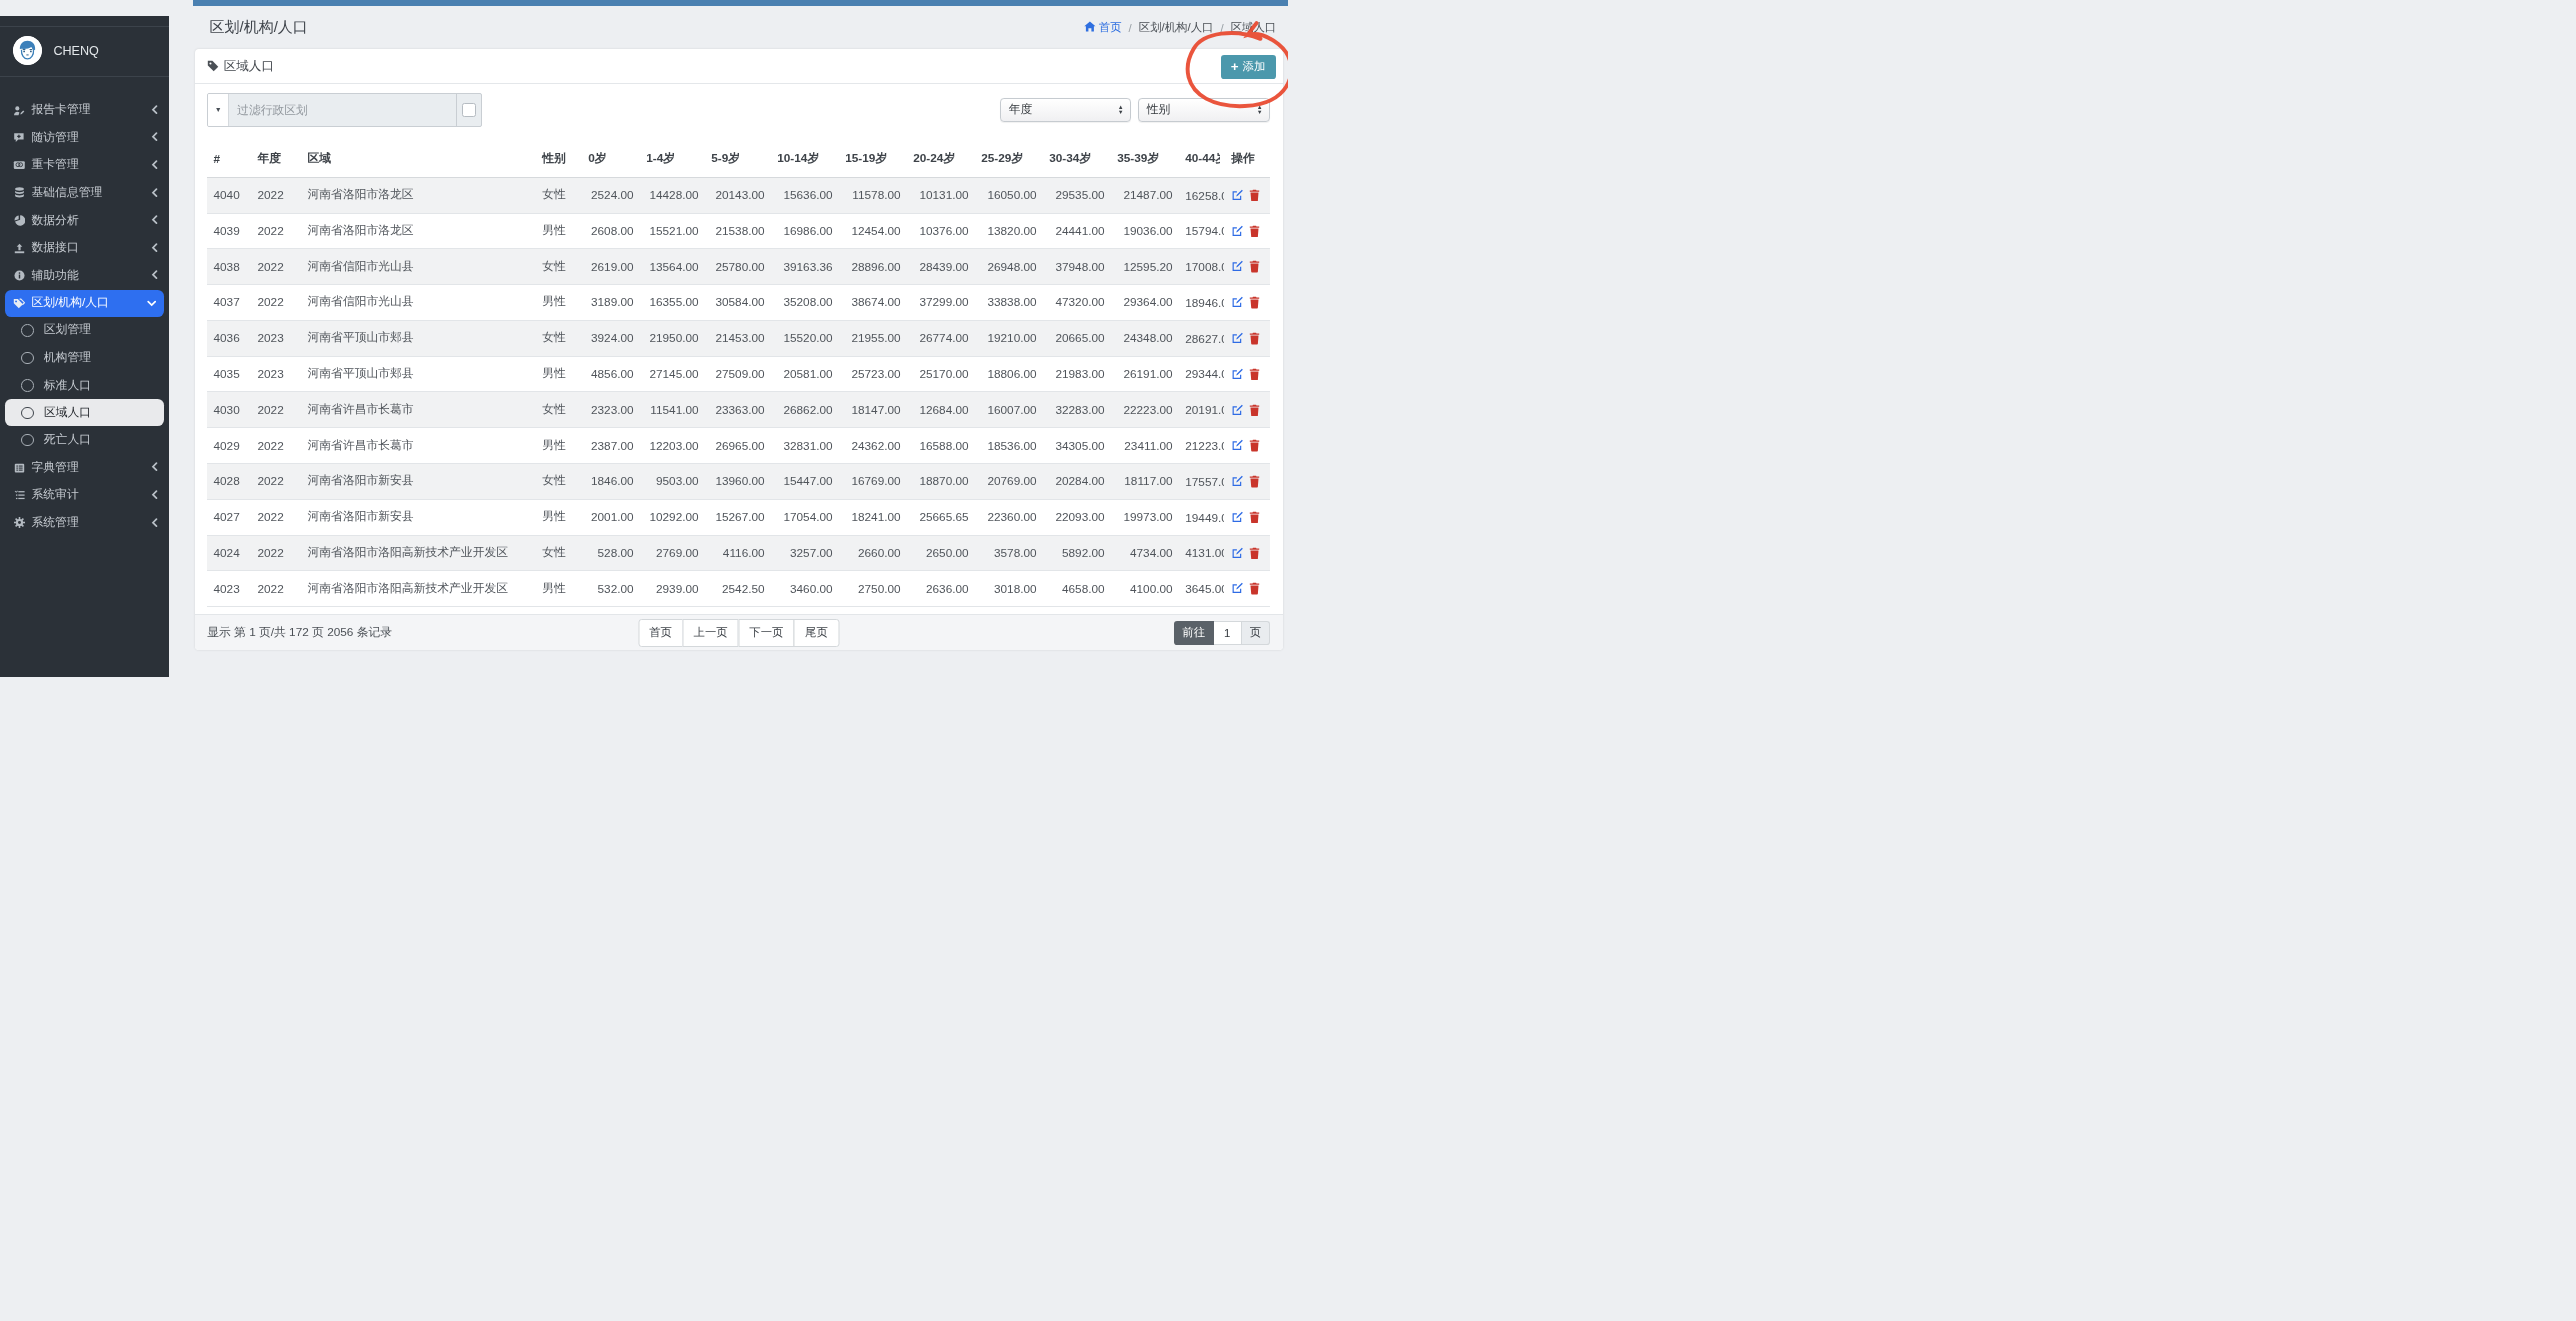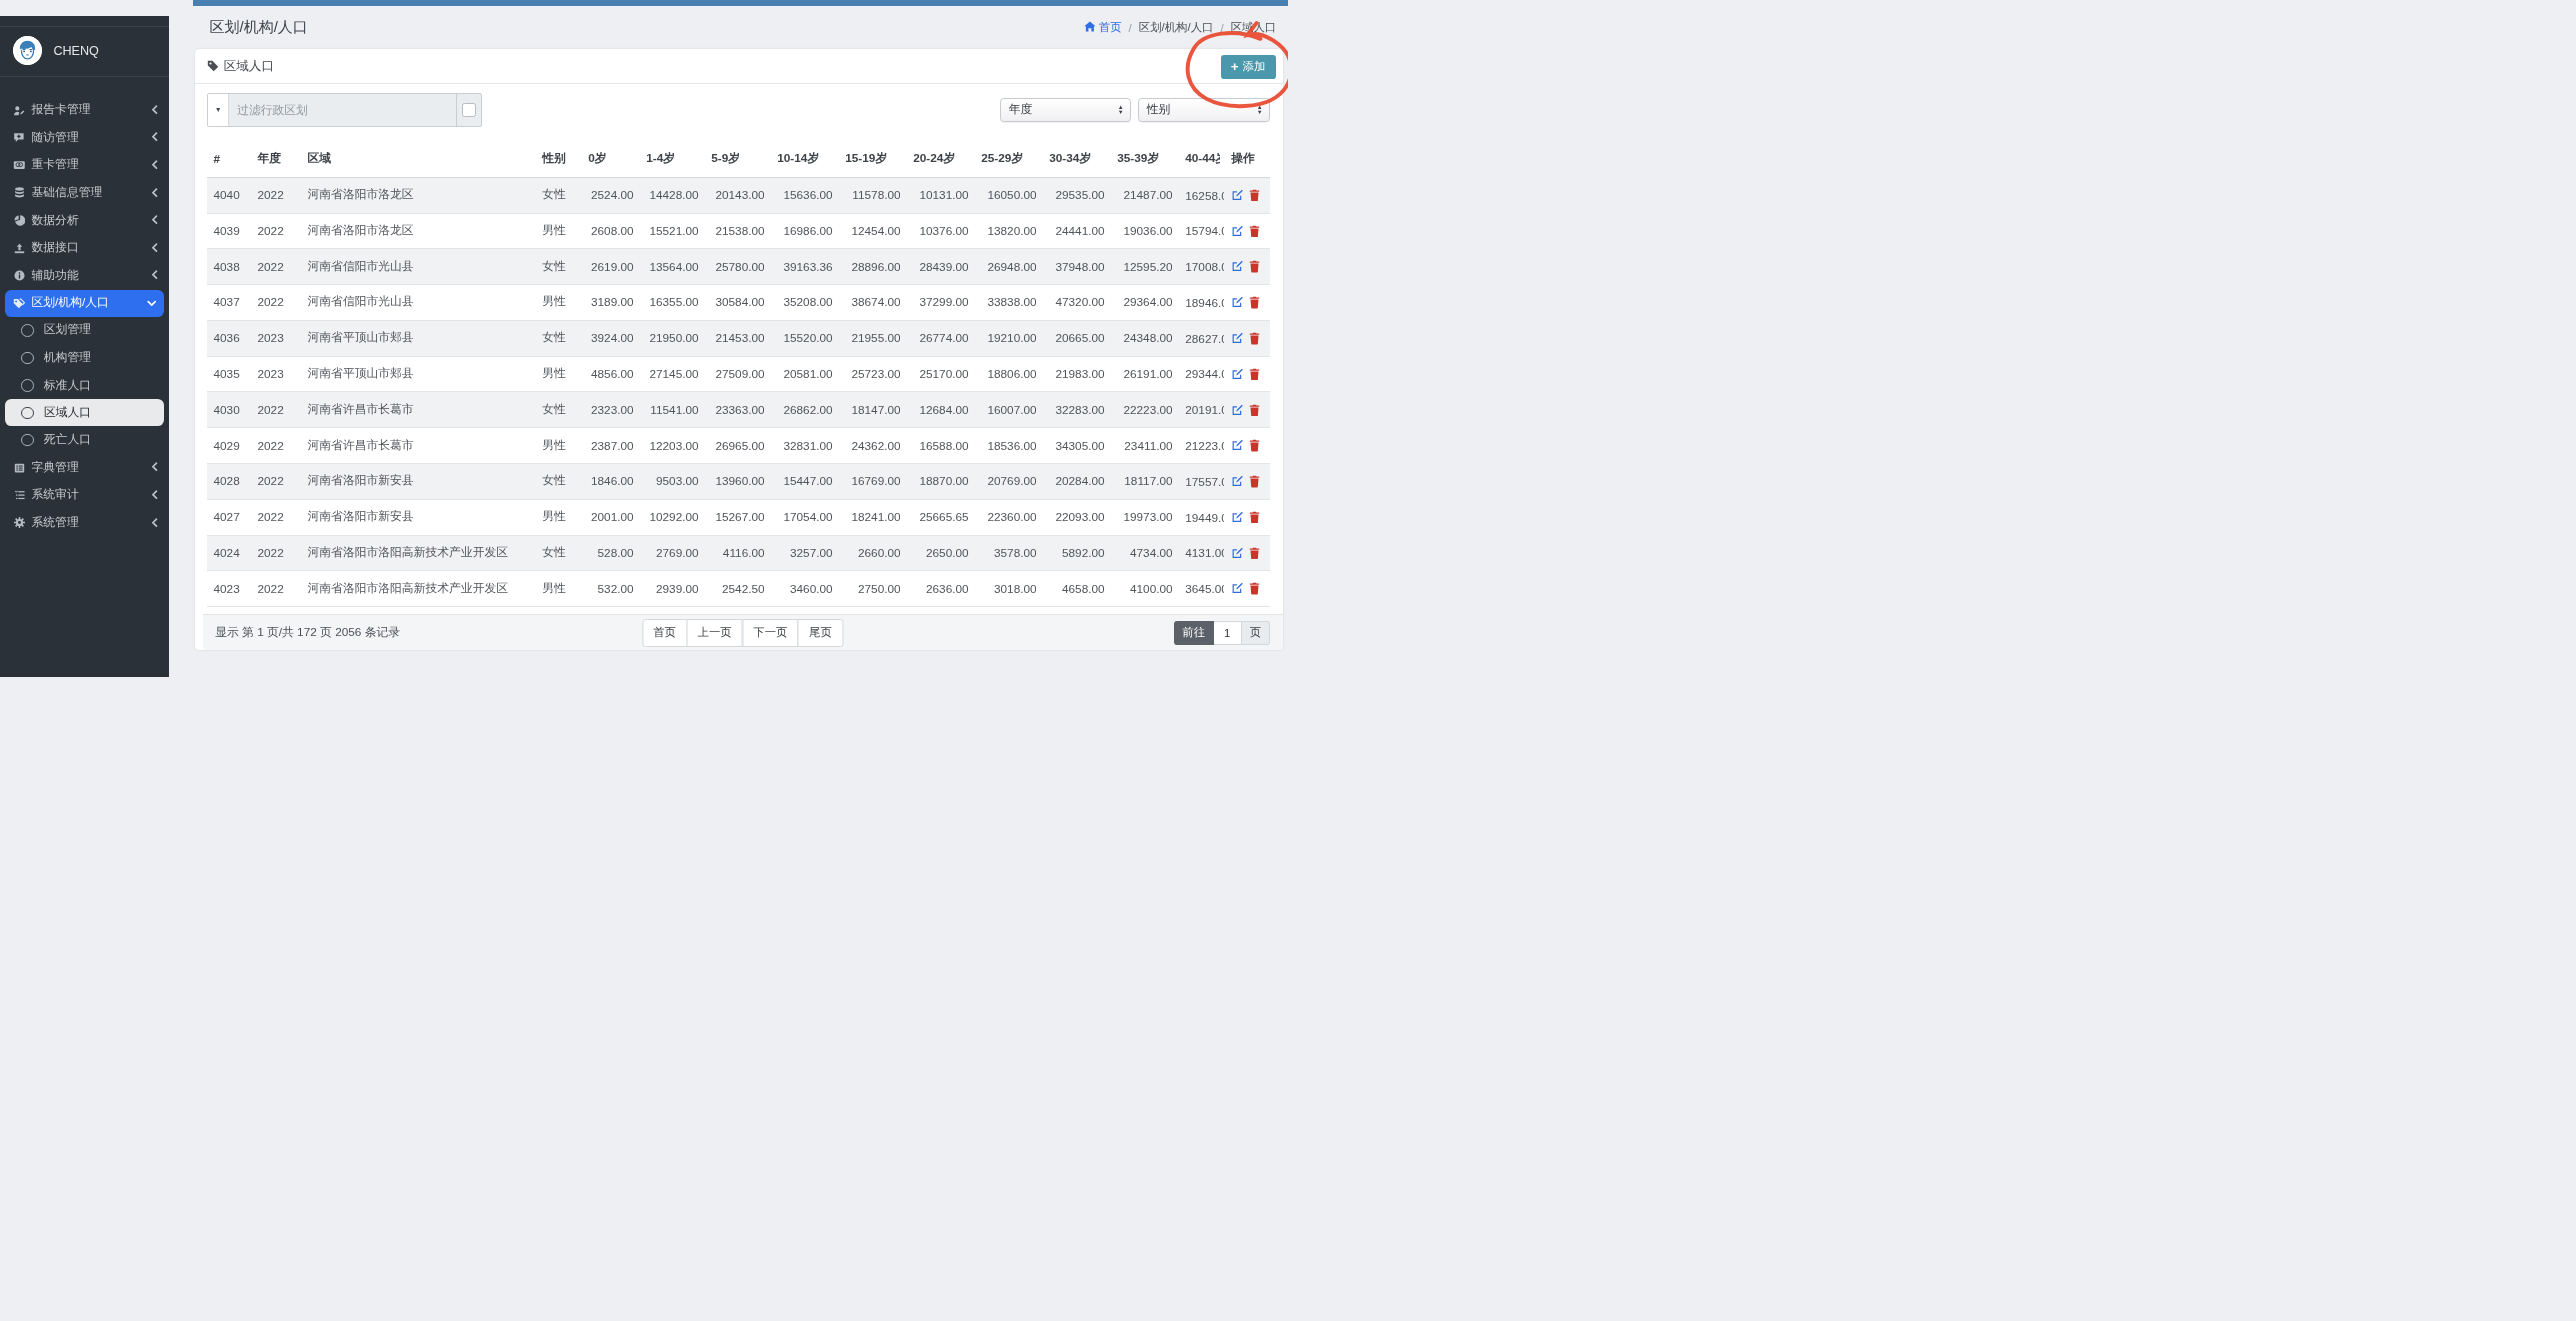--- a/index.html
+++ b/index.html
@@ -68,21 +68,21 @@
   .clip{display:inline-block;width:39px;overflow:hidden;white-space:nowrap;text-align:left;vertical-align:middle;}
   .clip-h{display:inline-block;width:35px;overflow:hidden;white-space:nowrap;text-align:left;vertical-align:middle;}
   td.ops{overflow:visible;}
   .ops-wrap{display:flex;gap:5.5px;align-items:center;}
   .icon-btn{display:flex;cursor:pointer;background:none;border:none;padding:0;}
 
   .hscroll{position:relative;margin:10.2px 47px 0 49px;height:11px;background:#fafafb;
     border-top:0.8px solid #e0e2e5;border-bottom:0.8px solid #e0e2e5;}
   .hthumb{position:absolute;left:0;top:1.6px;width:557px;height:6.3px;background:#c2c4c6;border-radius:3.1px;cursor:pointer;}
 
-  .card-foot{position:absolute;left:8px;right:0;bottom:0;height:36px;background:#f4f5f7;border-top:0.8px solid #e3e6e9;
+  .card-foot{position:absolute;left:0;right:0;bottom:0;height:36px;background:#f4f5f7;border-top:0.8px solid #e3e6e9;
     border-radius:0 0 3.9px 3.9px;display:flex;align-items:center;padding:0 12.6px;}
   .foot-summary{font-size:11.8px;color:#4b5056;}
   .pager{position:absolute;left:50%;transform:translateX(-50%);display:flex;}
   .pager button{font-family:inherit;font-size:11.4px;color:#3e4349;background:#fff;border:0.8px solid #d4d8db;
     padding:5.5px 10.2px;margin-left:-0.8px;cursor:pointer;}
   .pager button:first-child{border-radius:3.1px 0 0 3.1px;margin-left:0;}
   .pager button:last-child{border-radius:0 3.1px 3.1px 0;}
   .goto{position:absolute;right:12.6px;display:flex;align-items:stretch;height:24.4px;}
   .goto-label{background:#5a6168;color:#fff;font-size:11.4px;display:flex;align-items:center;padding:0 8.7px;border-radius:3.1px 0 0 3.1px;}
   .goto-input{width:28px;border:0.8px solid #d4d8db;border-left:none;text-align:center;font-size:11.4px;color:#33383d;outline:none;font-family:inherit;}

